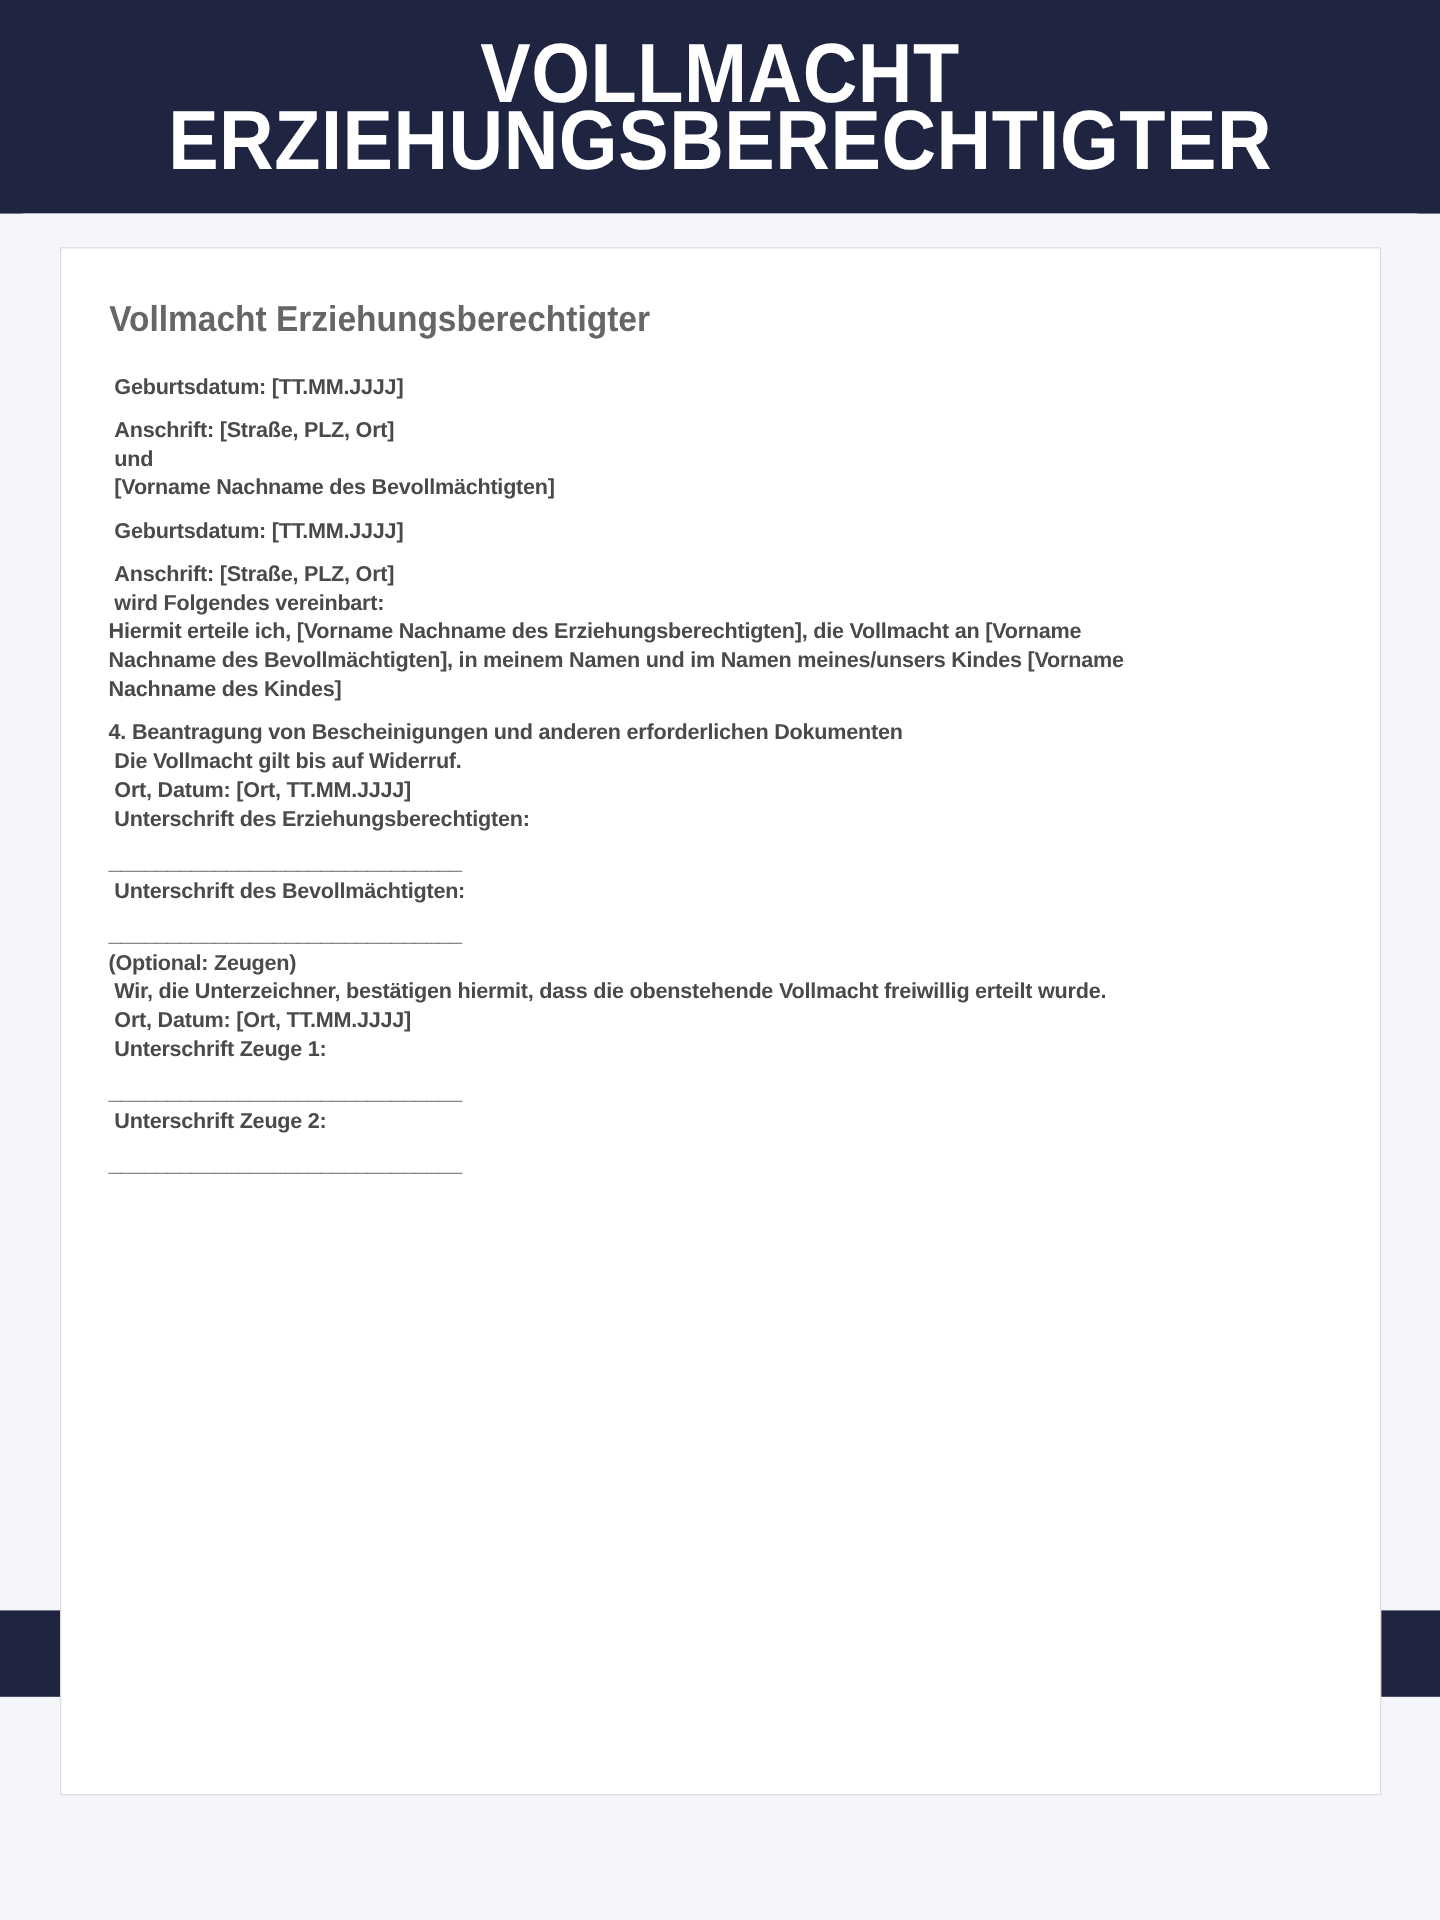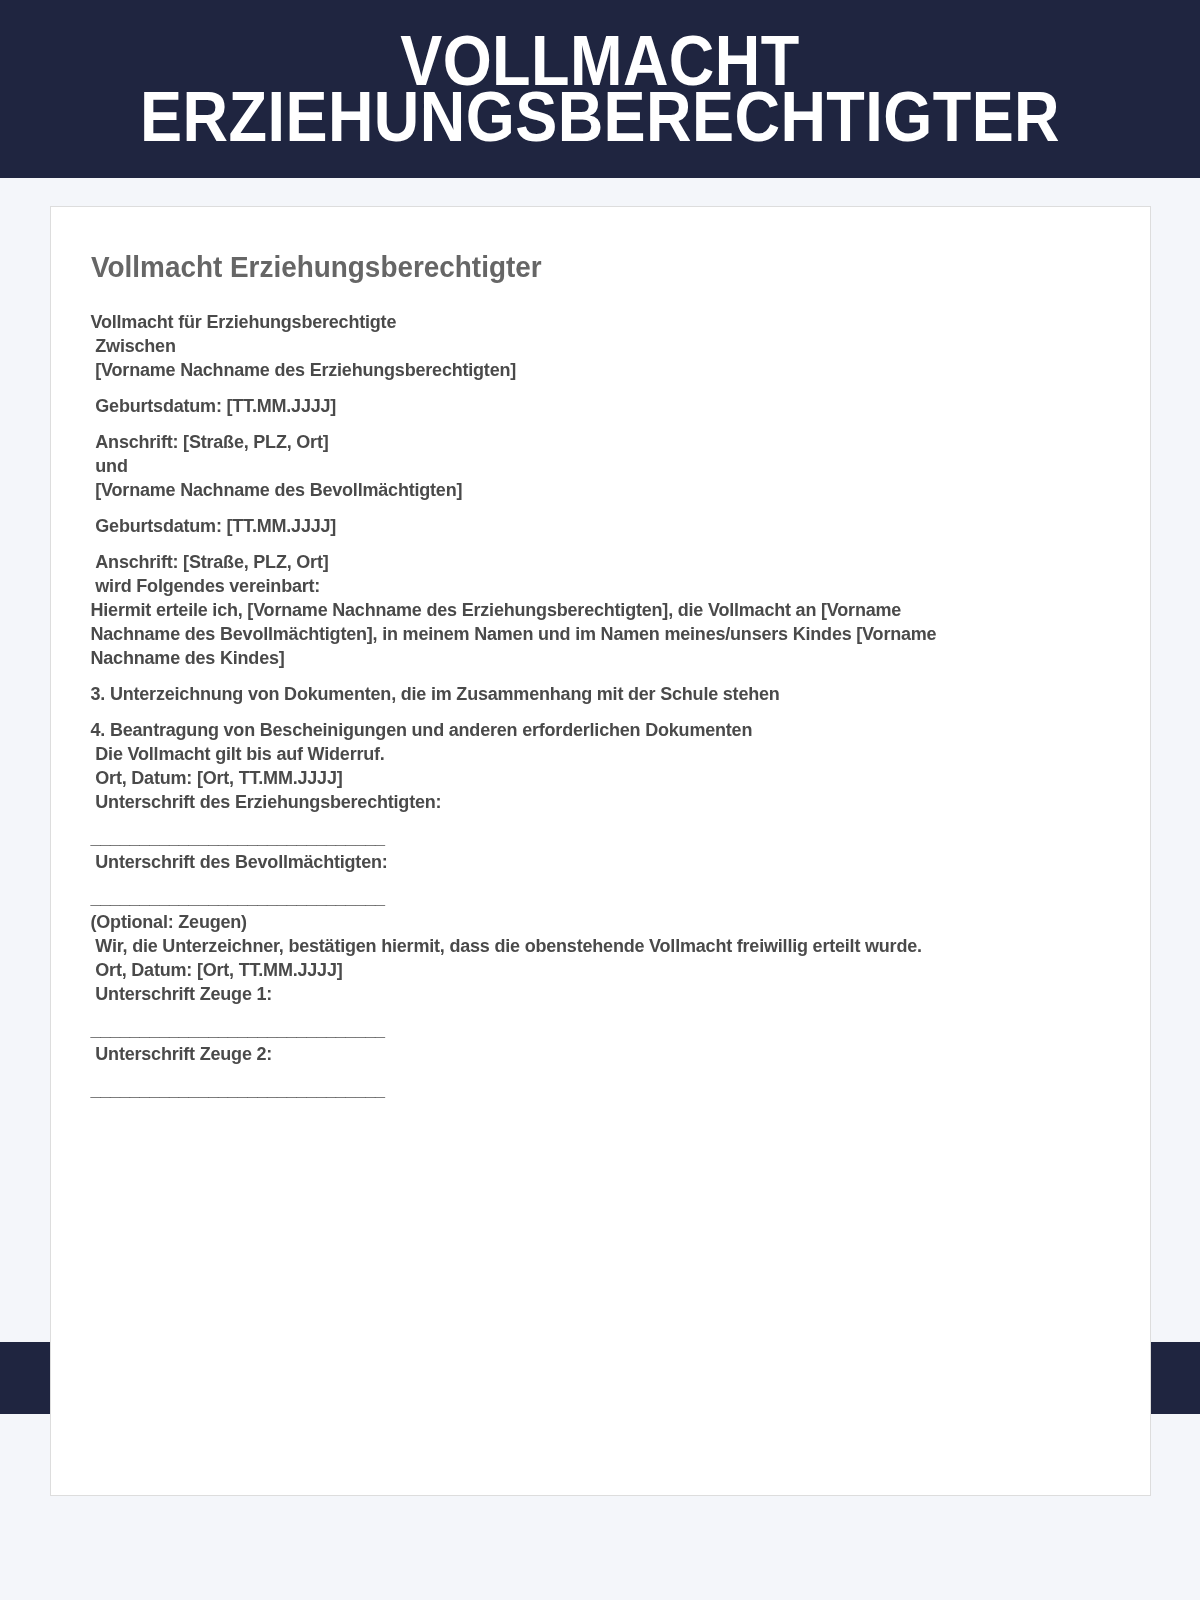--- a/index.html
+++ b/index.html
@@ -65,26 +65,24 @@
 
 <header class="hero">
   <div class="hero-line">VOLLMACHT</div>
   <div class="hero-line">ERZIEHUNGSBERECHTIGTER</div>
 </header>
 
 <main class="main-area">
   <section class="card">
     <h1 class="doc-title">Vollmacht Erziehungsberechtigter</h1>
     <div class="doc-body" id="doc-body">
-        <p>Vollmacht für Erziehungsberechtigte<br>&nbsp;Zwischen<br>&nbsp;[Vorname Nachname des Erziehungsberechtigten]</p>
         <p>&nbsp;Geburtsdatum: [TT.MM.JJJJ]</p>
         <p>&nbsp;Anschrift: [Straße, PLZ, Ort]<br>&nbsp;und<br>&nbsp;[Vorname Nachname des Bevollmächtigten]</p>
         <p>&nbsp;Geburtsdatum: [TT.MM.JJJJ]</p>
         <p>&nbsp;Anschrift: [Straße, PLZ, Ort]<br>&nbsp;wird Folgendes vereinbart:<br>Hiermit erteile ich, [Vorname Nachname des Erziehungsberechtigten], die Vollmacht an [Vorname<br>Nachname des Bevollmächtigten], in meinem Namen und im Namen meines/unsers Kindes [Vorname<br>Nachname des Kindes]</p>
-        <p>3. Unterzeichnung von Dokumenten, die im Zusammenhang mit der Schule stehen</p>
         <p>4. Beantragung von Bescheinigungen und anderen erforderlichen Dokumenten<br>&nbsp;Die Vollmacht gilt bis auf Widerruf.<br>&nbsp;Ort, Datum: [Ort, TT.MM.JJJJ]<br>&nbsp;Unterschrift des Erziehungsberechtigten:</p>
         <p>______________________________<br>&nbsp;Unterschrift des Bevollmächtigten:</p>
         <p>______________________________<br>(Optional: Zeugen)<br>&nbsp;Wir, die Unterzeichner, bestätigen hiermit, dass die obenstehende Vollmacht freiwillig erteilt wurde.<br>&nbsp;Ort, Datum: [Ort, TT.MM.JJJJ]<br>&nbsp;Unterschrift Zeuge 1:</p>
         <p>______________________________<br>&nbsp;Unterschrift Zeuge 2:</p>
         <p>______________________________</p>
       </div>
   </section>
 </main>
 
 <footer class="page-footer">

